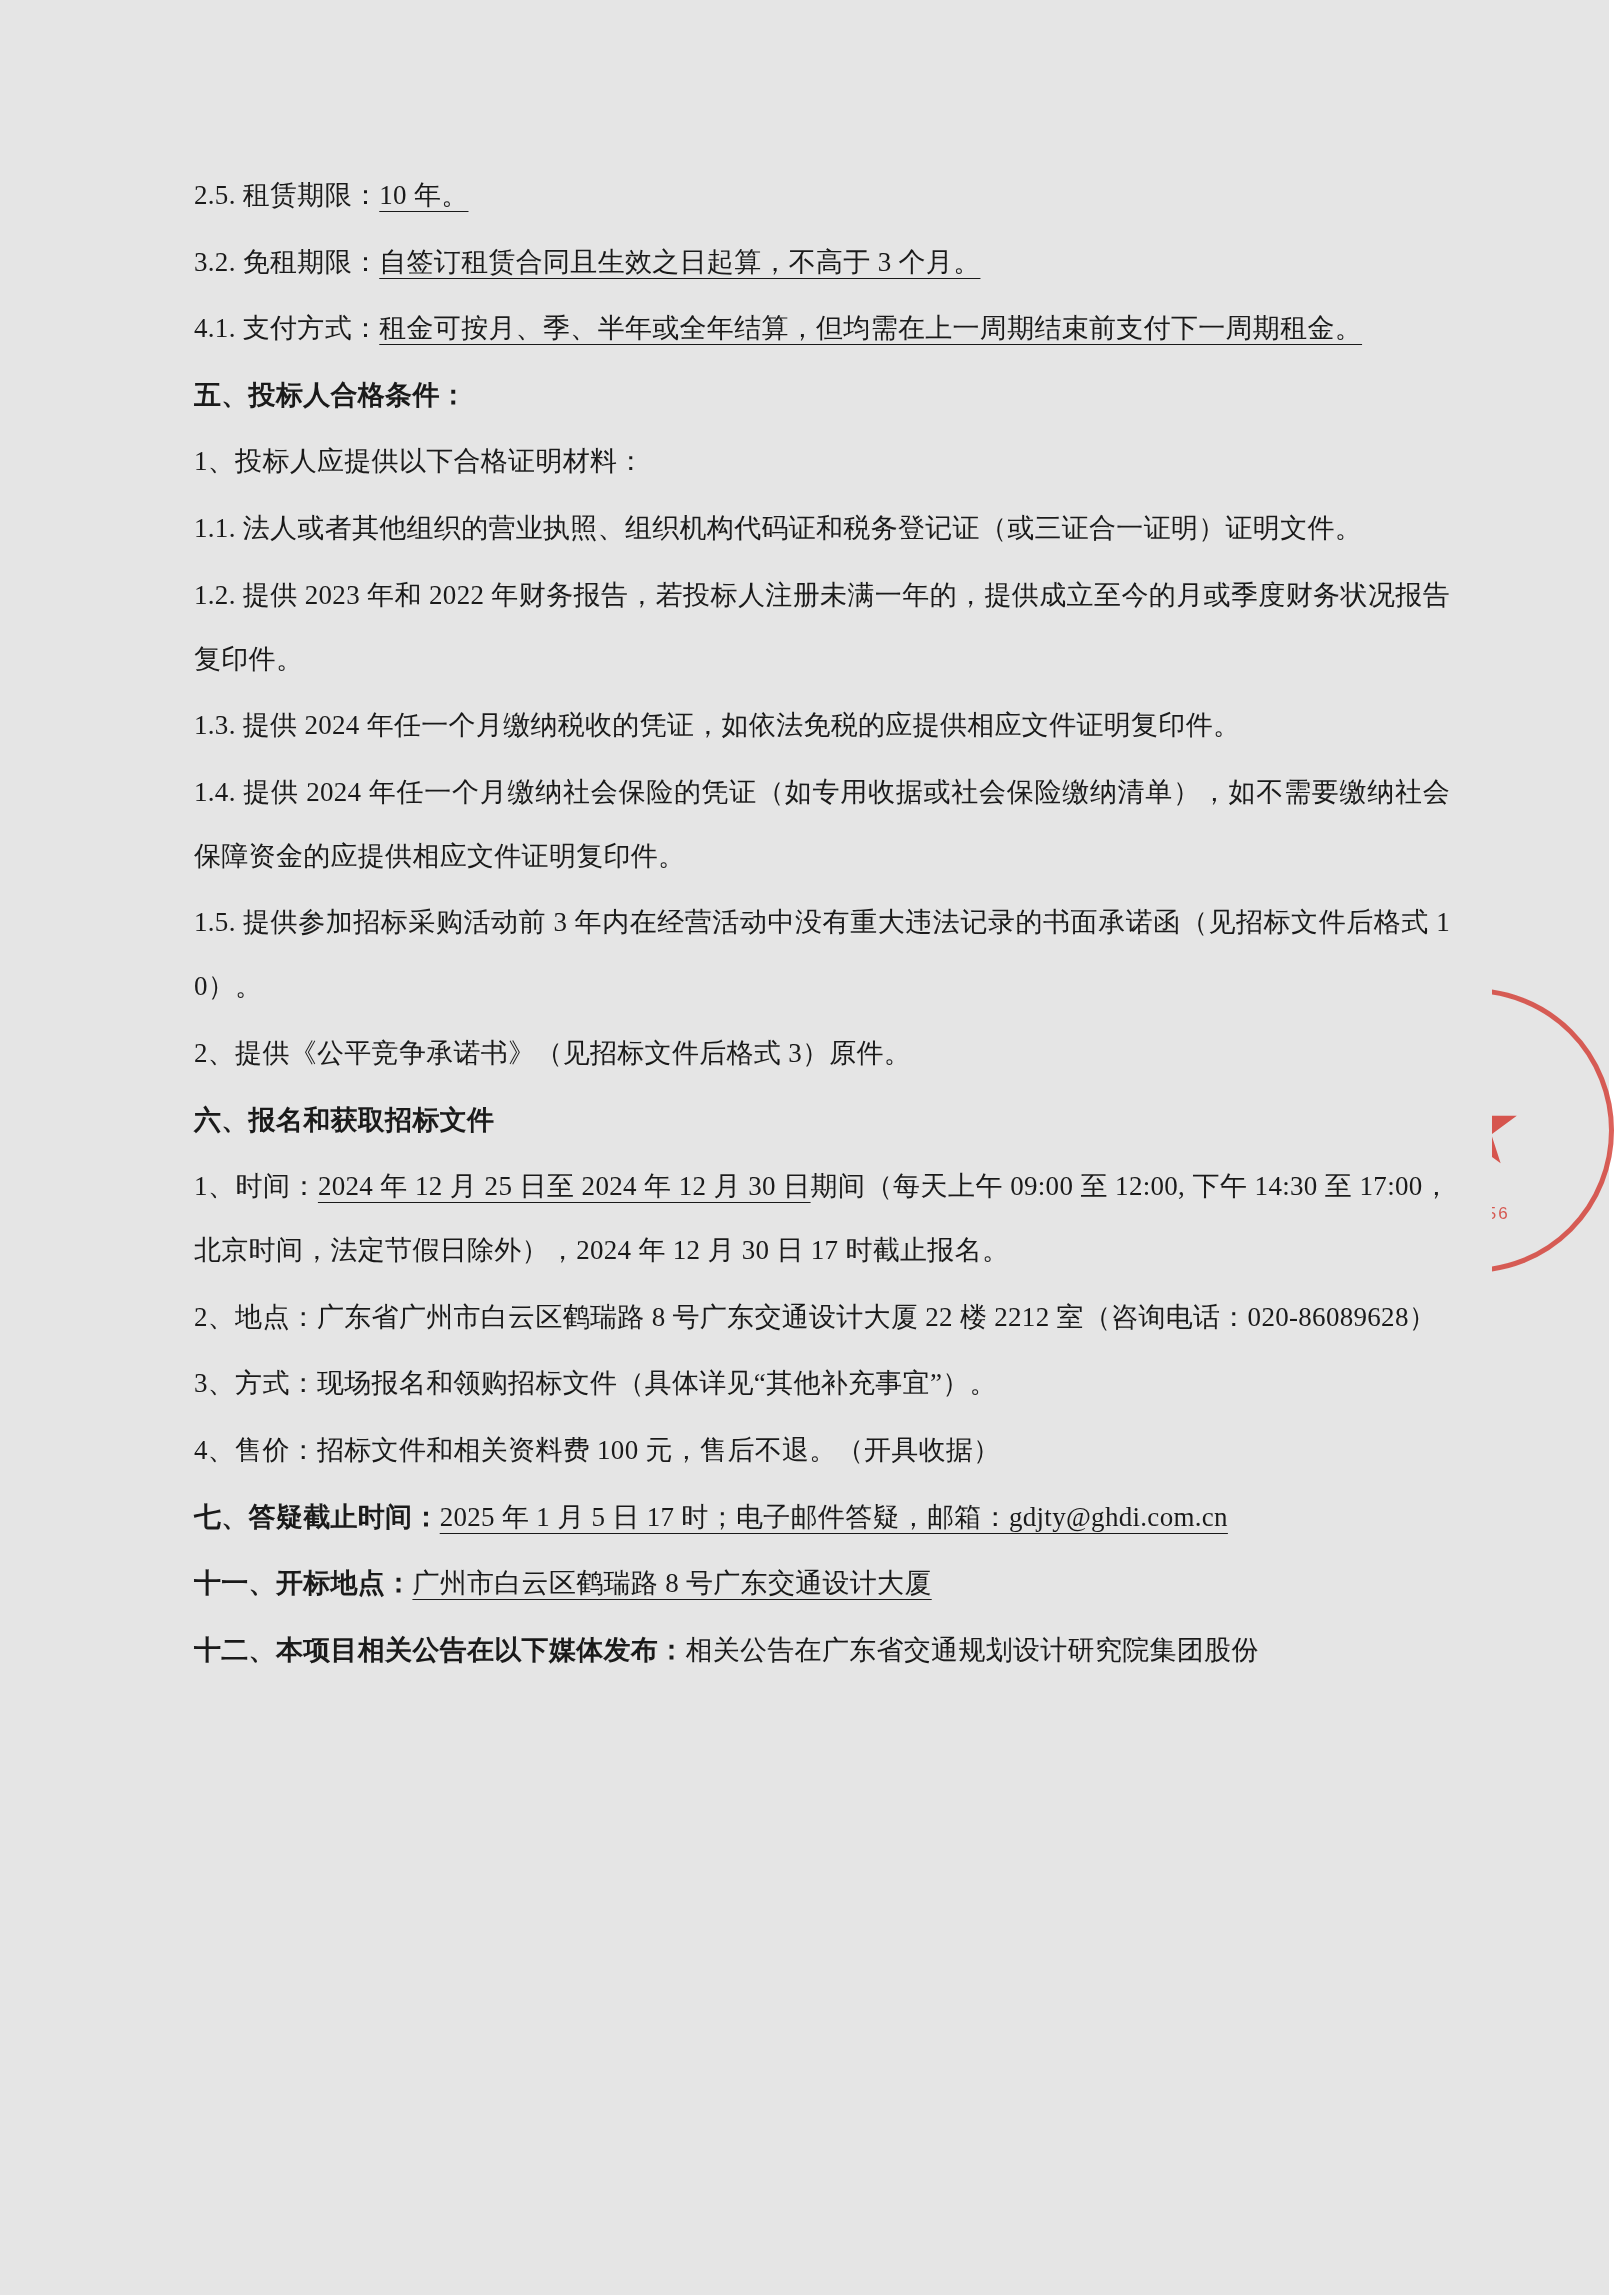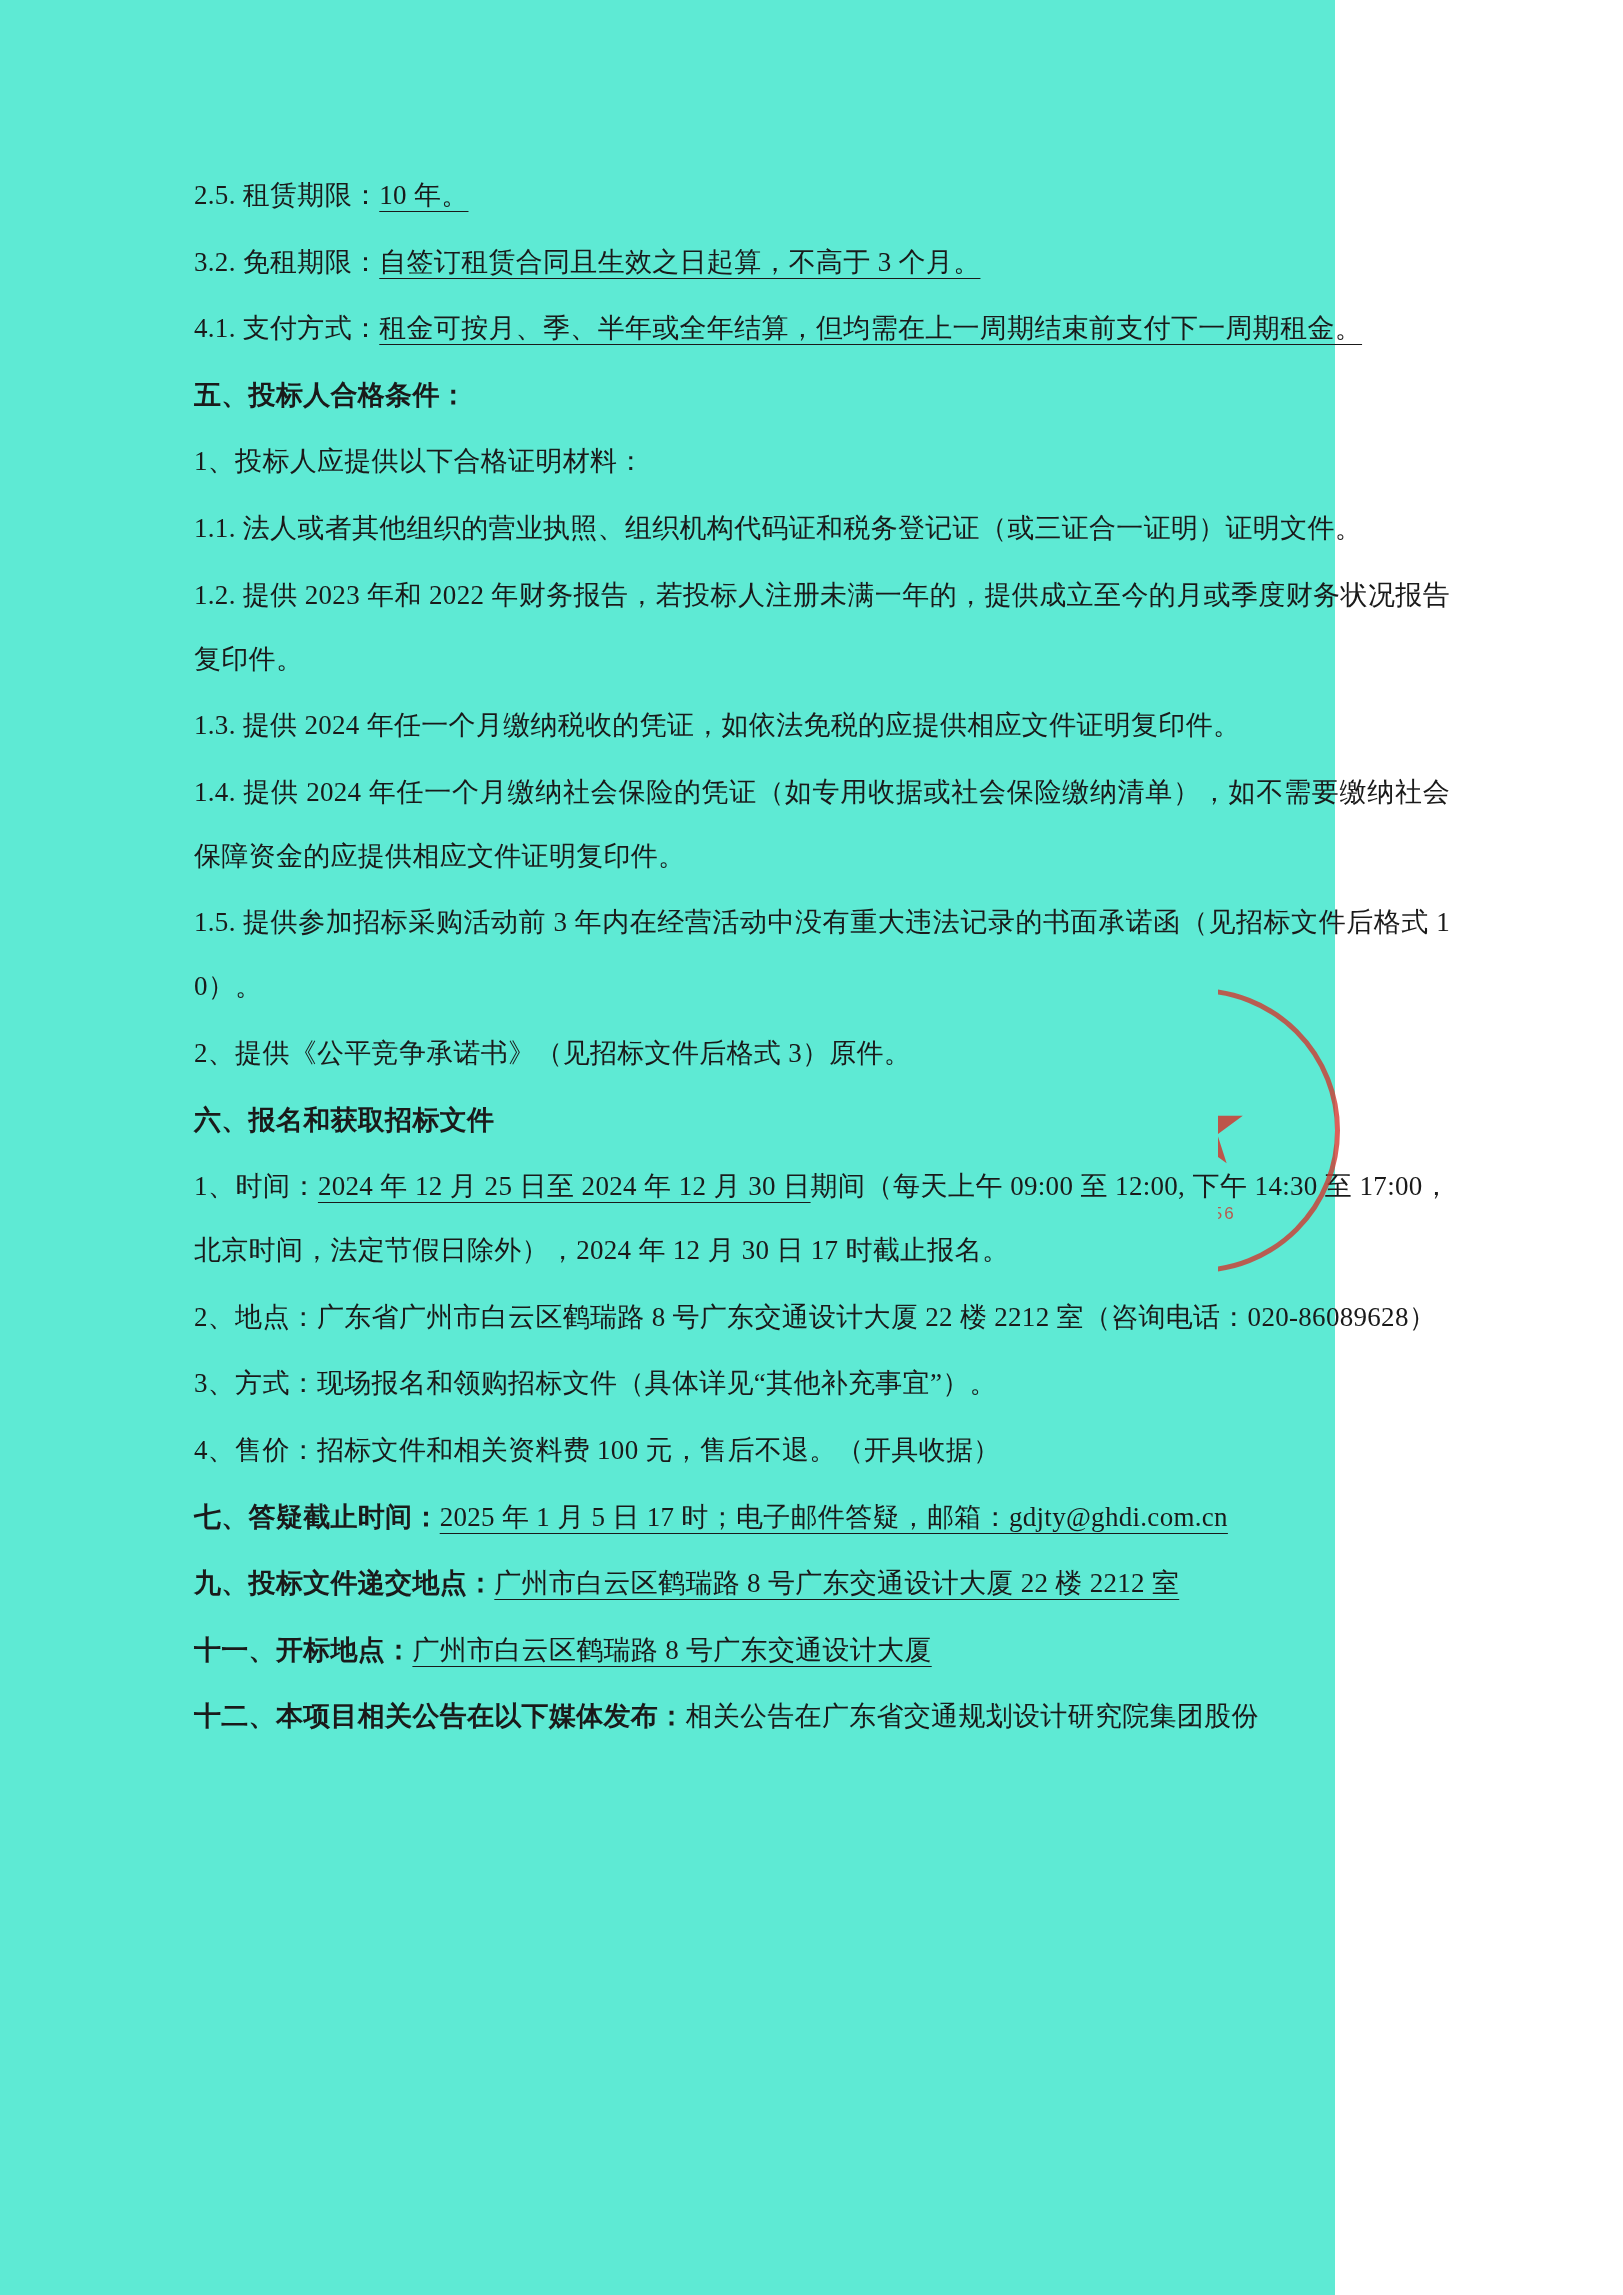--- a/index.html
+++ b/index.html
@@ -11,23 +11,23 @@
     width: 1623px;
     height: 2295px;
     position: relative;
     font-family: "Liberation Serif", "DejaVu Serif", serif;
     color: #1a1a1a;
     overflow: hidden;
   }
   .page {
     position: absolute;
     left: 0; top: 0;
-    width: 1335px;
+    width: 1609px;
     height: 2295px;
-    background: #5eead4;
+    background: #e5e5e5;
     text-decoration: underline;
   }
   .content {
     position: absolute;
     left: 194px;
     top: 163px;
     width: 1256px;
   }
   .para {
     font-size: 27px;
@@ -143,21 +143,20 @@
 
     <p class="para"><span>2、地点：</span><span>广东省广州市白云区鹤瑞路 8 号广东交通设计大厦 22 楼 2212 室（咨询电话：020-86089628）</span></p>
 
     <p class="para"><span>3、方式：</span><span>现场报名和领购招标文件（具体详见“其他补充事宜”）。</span></p>
 
     <p class="para"><span>4、售价：</span><span>招标文件和相关资料费 100 元，售后不退。（开具收据）</span></p>
 
     <p class="para"><span class="bold">七、答疑截止时间：</span><span class="u">2025 年 1 月 5 日 17 时；电子邮件答疑，邮箱：gdjty@ghdi.com.cn</span></p>
 
 
-    <p class="para"><span class="bold">九、投标文件递交地点：</span><span class="u">广州市白云区鹤瑞路 8 号广东交通设计大厦 22 楼 2212 室</span></p>
 
 
     <p class="para"><span class="bold">十一、开标地点：</span><span class="u">广州市白云区鹤瑞路 8 号广东交通设计大厦</span></p>
 
     <p class="para"><span class="bold">十二、本项目相关公告在以下媒体发布：</span><span>相关公告在广东省交通规划设计研究院集团股份</span></p>
 
   </div>
 
   <div class="seal">
     <div class="seal-inner">

